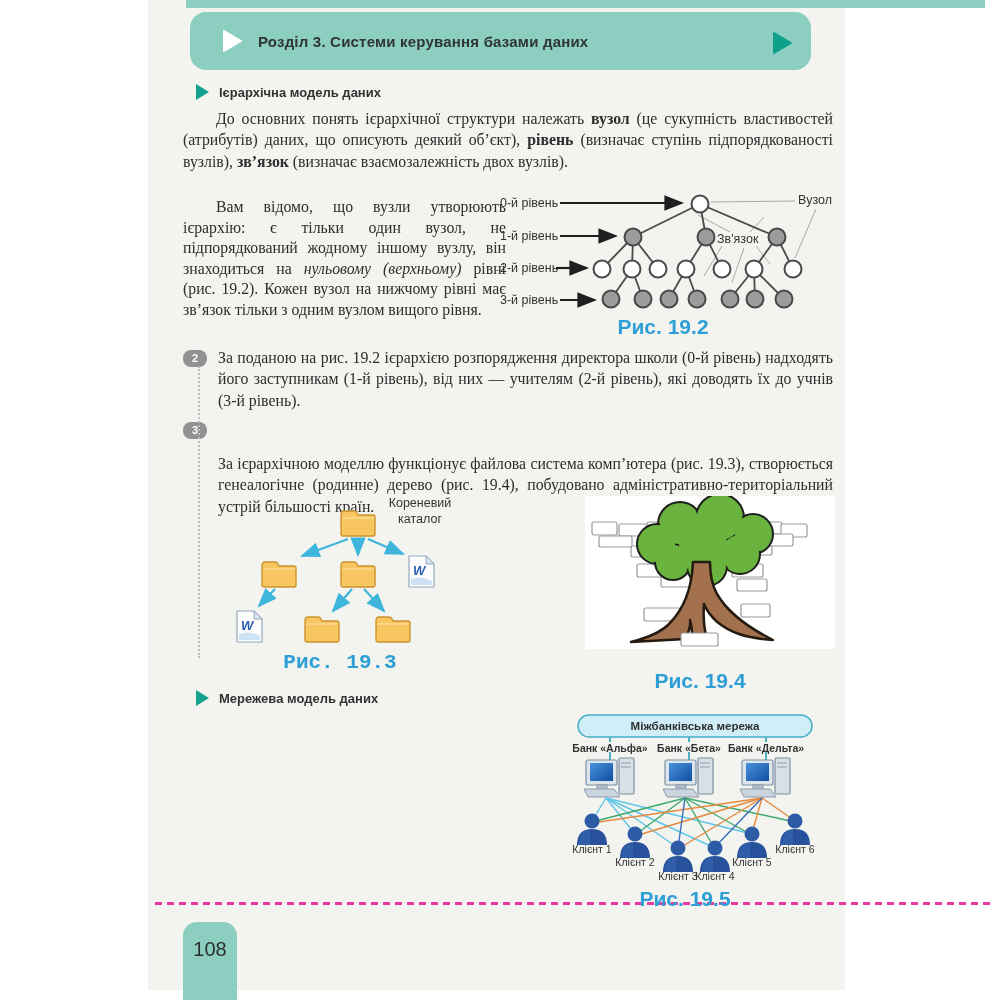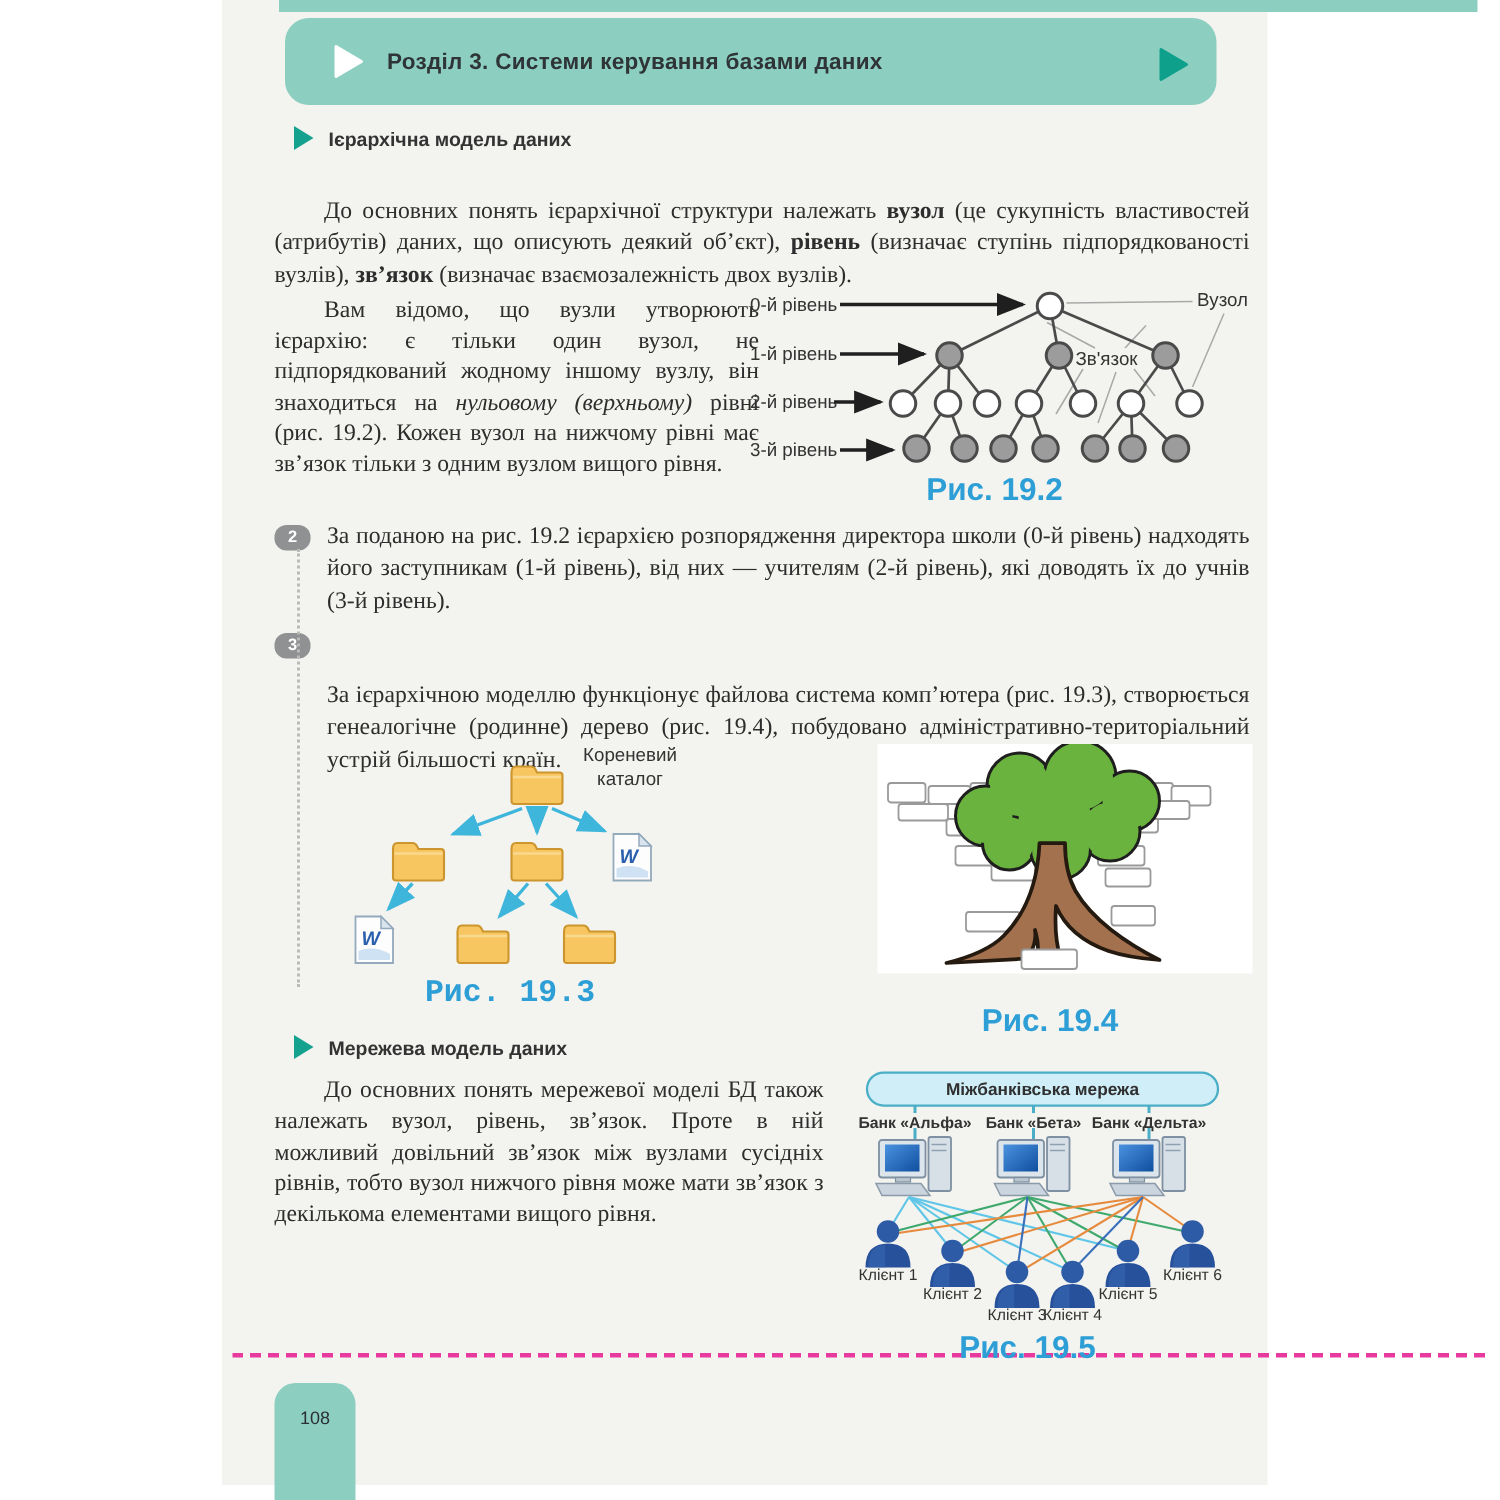--- a/index.html
+++ b/index.html
@@ -10,34 +10,34 @@
   .header-bar{position:absolute;left:190px;top:12px;width:621px;height:58px;background:#8ccfc1;
        border-radius:16px;display:flex;align-items:center;padding:0 30px;box-sizing:border-box;}
   .header-title{font-size:15px;font-weight:bold;color:#2f3436;margin-left:14px;letter-spacing:.2px;}
   .sec-heading{position:absolute;display:flex;align-items:center;gap:10px;}
   .sec-heading .txt{font-size:13px;font-weight:bold;color:#333;}
   .tri-teal{width:0;height:0;border-left:13px solid #14a28e;border-top:8px solid transparent;
        border-bottom:8px solid transparent;}
   .serif{font-family:"Liberation Serif","DejaVu Serif",serif;font-size:15.8px;color:#2d2d2d;
        text-align:justify;}
   .serif p{margin:0;text-indent:33px;}
-  #para-intro{position:absolute;left:183px;top:108px;width:650px;line-height:21.4px;margin-top:22px;}
+  #para-intro{position:absolute;left:183px;top:108px;width:650px;line-height:21.4px;}
   #para-known{position:absolute;left:183px;top:197px;width:323px;line-height:20.5px;}
   .item-text{position:absolute;left:218px;width:615px;line-height:21.3px;}
   .badge{position:absolute;width:24px;height:17px;border-radius:8px;background:#8f9192;color:#fff;
        font-size:11px;font-weight:bold;text-align:center;line-height:17px;}
   .vline{position:absolute;left:198px;top:366px;height:292px;border-left:2px dotted #b9bbb8;}
   .cap{position:absolute;color:#2d9fd6;font-weight:bold;font-size:21px;text-align:center;}
   .figbox{position:absolute;background:#fff;}
   #net-col{position:absolute;left:183px;top:717px;width:366px;line-height:20.8px;}
   .pink-dash{position:absolute;left:155px;top:902px;width:838px;height:3px;
        background:repeating-linear-gradient(90deg,#e83a9e 0 7px,rgba(0,0,0,0) 7px 12px);}
   .page-tab{position:absolute;left:183px;top:922px;width:54px;height:78px;background:#8ccfc1;
        border-radius:14px 14px 0 0;box-sizing:border-box;padding-top:16px;text-align:center;
-       font-size:12px;color:#2b2f31;}
+       font-size:20px;color:#2b2f31;}
   svg text{font-family:"Liberation Sans",sans-serif;}
 </style>
 </head>
 <body>
 
 <div class="page"></div>
 <div class="top-strip"></div>
 
 <div class="header-bar">
   <svg width="24" height="26">
@@ -229,21 +229,20 @@
   </svg>
 </div>
 <div class="cap" style="left:630px;top:651px;width:140px;margin-top:18px;">Рис. 19.4</div>
 
 <div class="sec-heading" style="left:196px;top:690px;">
   <span class="tri-teal"></span>
   <span class="txt">Мережева модель даних</span>
 </div>
 
 <div id="net-col" class="serif">
-  <p>До основних понять мережевої моделі БД також належать вузол, рівень, зв’язок. Проте в ній можливий довільний зв’язок між вузлами сусідніх рівнів, тобто вузол нижчого рівня може мати зв’язок з декількома елементами вищого рівня.</p>
 </div>
 
 <svg style="position:absolute;left:568px;top:712px;" width="268" height="186" viewBox="0 0 268 186">
   <defs>
     <linearGradient id="scr" x1="0" y1="0" x2="1" y2="1">
       <stop offset="0" stop-color="#4a92e0"></stop>
         <stop offset="1" stop-color="#0f4f9e"></stop>
     </linearGradient>
     <g id="pc">
       <rect x="-24" y="0" width="31" height="25" rx="2" fill="#dde5ec" stroke="#7e90a2" stroke-width="1.2"></rect>

